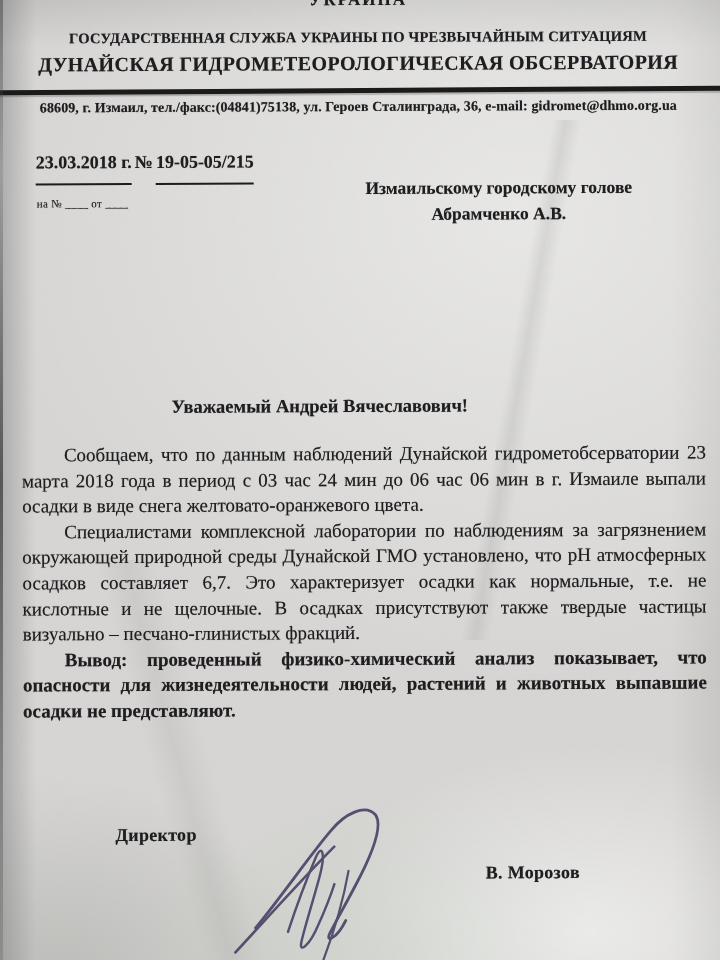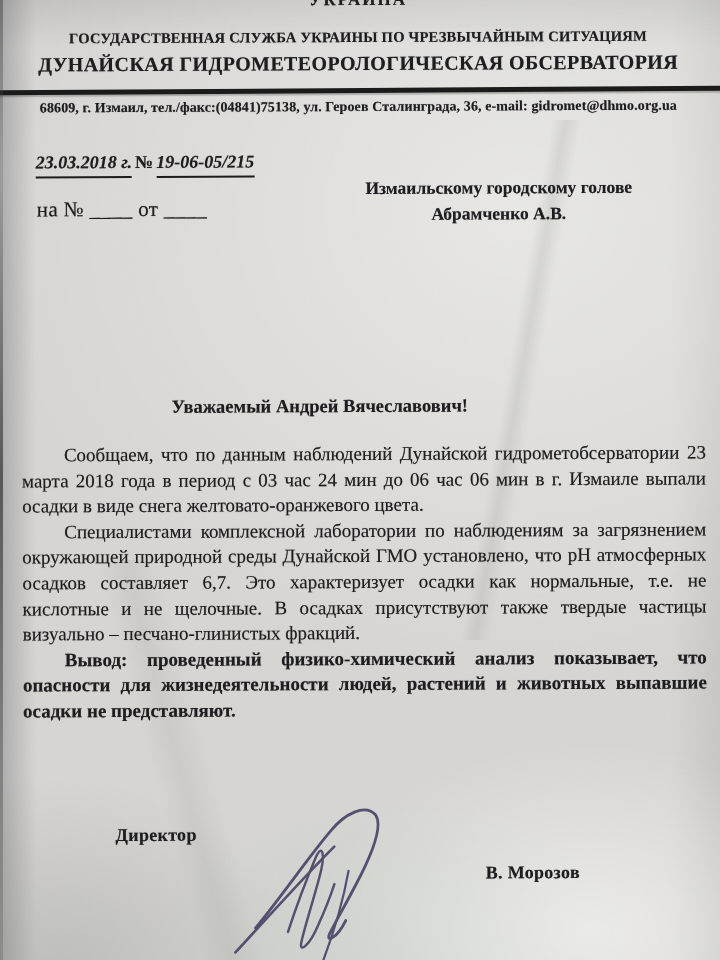--- a/index.html
+++ b/index.html
@@ -33,23 +33,23 @@
   #doc{position:absolute;inset:0;transform:rotate(-0.25deg);transform-origin:50% 50%;}
   .t{position:absolute;text-shadow:0 0 0.7px rgba(40,40,40,0.55);}
   .center{left:0;right:0;text-align:center;}
   #country{top:-10px;font-size:17px;font-weight:700;letter-spacing:2px;}
   #agency{top:29px;font-size:14.6px;font-weight:700;letter-spacing:0.2px;}
   #org{top:52px;font-size:20px;font-weight:700;letter-spacing:0.4px;}
   #rule{position:absolute;left:-4px;top:88px;width:730px;height:5px;background:#1b1b1b;
     box-shadow:0 2px 1px rgba(30,30,30,0.25);transform:rotate(-0.1deg);}
   #contact{top:99px;font-size:14px;font-weight:700;letter-spacing:0.1px;}
   #ref{left:37px;top:151px;font-size:18px;font-weight:700;white-space:nowrap;}
-  #ref .u{border-bottom:2.2px solid #1c1c1c;padding-bottom:3px;display:inline-block;font-style:italic;}
+  #ref .u{border-bottom:2.2px solid #1c1c1c;padding-bottom:10px;display:inline-block;}
   #ref .ns{padding:0 3px;}
-  #reply{left:38px;top:196px;font-size:21px;font-weight:400;letter-spacing:0.3px;}
+  #reply{left:38px;top:196px;font-size:11px;font-weight:400;letter-spacing:0.3px;}
   #addressee{left:330px;top:175px;width:340px;text-align:center;
     font-size:17.5px;font-weight:700;line-height:26px;}
   #salutation{left:0;top:396px;width:640px;text-align:center;font-size:18.5px;font-weight:700;}
   #bodytext{left:22px;top:441px;width:684px;font-size:19px;line-height:25.6px;text-align:justify;}
   #bodytext p{margin:0;text-indent:42px;}
   #bodytext p.bold{font-weight:700;}
   #sig-title{left:114px;top:824px;font-size:18px;font-weight:700;letter-spacing:0.3px;}
   #sig-name{left:484px;top:863px;font-size:18px;font-weight:700;letter-spacing:0.3px;}
   #signature{position:absolute;left:222px;top:808px;width:200px;height:154px;overflow:visible;}
   #noise{position:absolute;inset:0;width:100%;height:100%;opacity:0.05;pointer-events:none;
@@ -68,21 +68,21 @@
 
     <div id="agency" class="t center">ГОСУДАРСТВЕННАЯ СЛУЖБА УКРАИНЫ ПО ЧРЕЗВЫЧАЙНЫМ СИТУАЦИЯМ</div>
 
     <div id="org" class="t center">ДУНАЙСКАЯ ГИДРОМЕТЕОРОЛОГИЧЕСКАЯ ОБСЕРВАТОРИЯ</div>
 
     <div id="rule"></div>
 
     <div id="contact" class="t center">68609, г. Измаил, тел./факс:(04841)75138, ул. Героев Сталинграда, 36, e-mail: gidromet@dhmo.org.ua</div>
 
     <div id="ref" class="t">
-      <span class="u">23.03.2018 г.</span><span class="ns">№</span><span class="u">19-06-05/215</span>
+      <span class="u">23.03.2018 г.</span><span class="ns">№</span><span class="u">19-05-05/215</span>
     </div>
 
     <div id="reply" class="t">на № ____ от ____</div>
 
     <div id="addressee" class="t">
       <div>Измаильскому городскому голове</div>
       <div>Абрамченко А.В.</div>
     </div>
 
     <div id="salutation" class="t">Уважаемый Андрей Вячеславович!</div>

